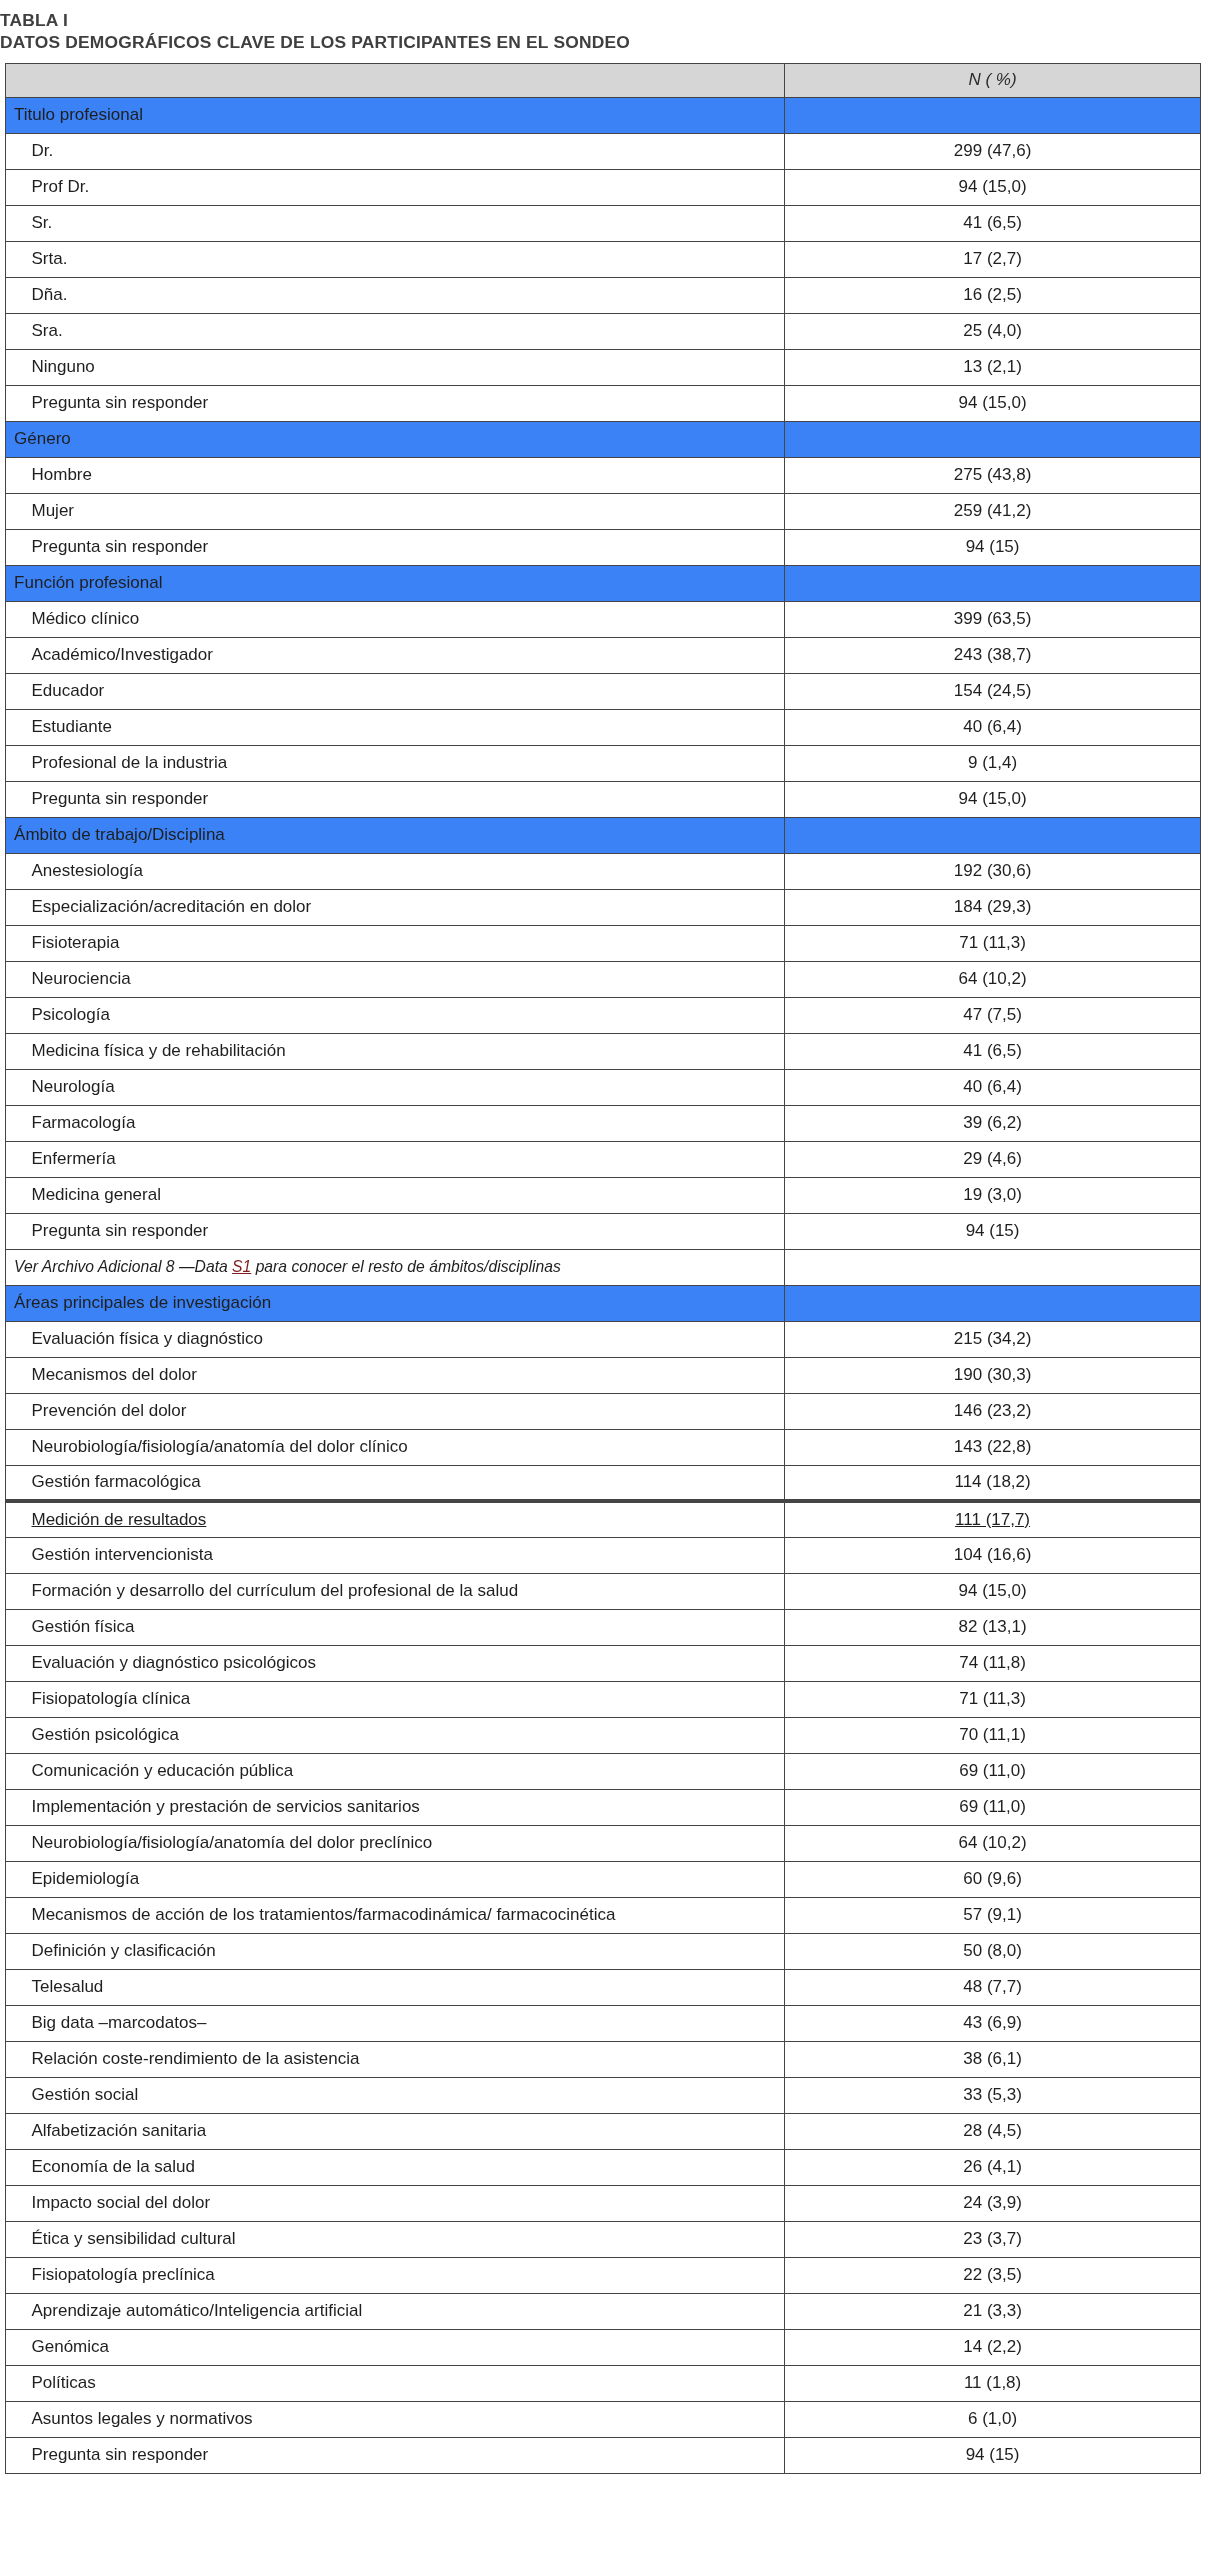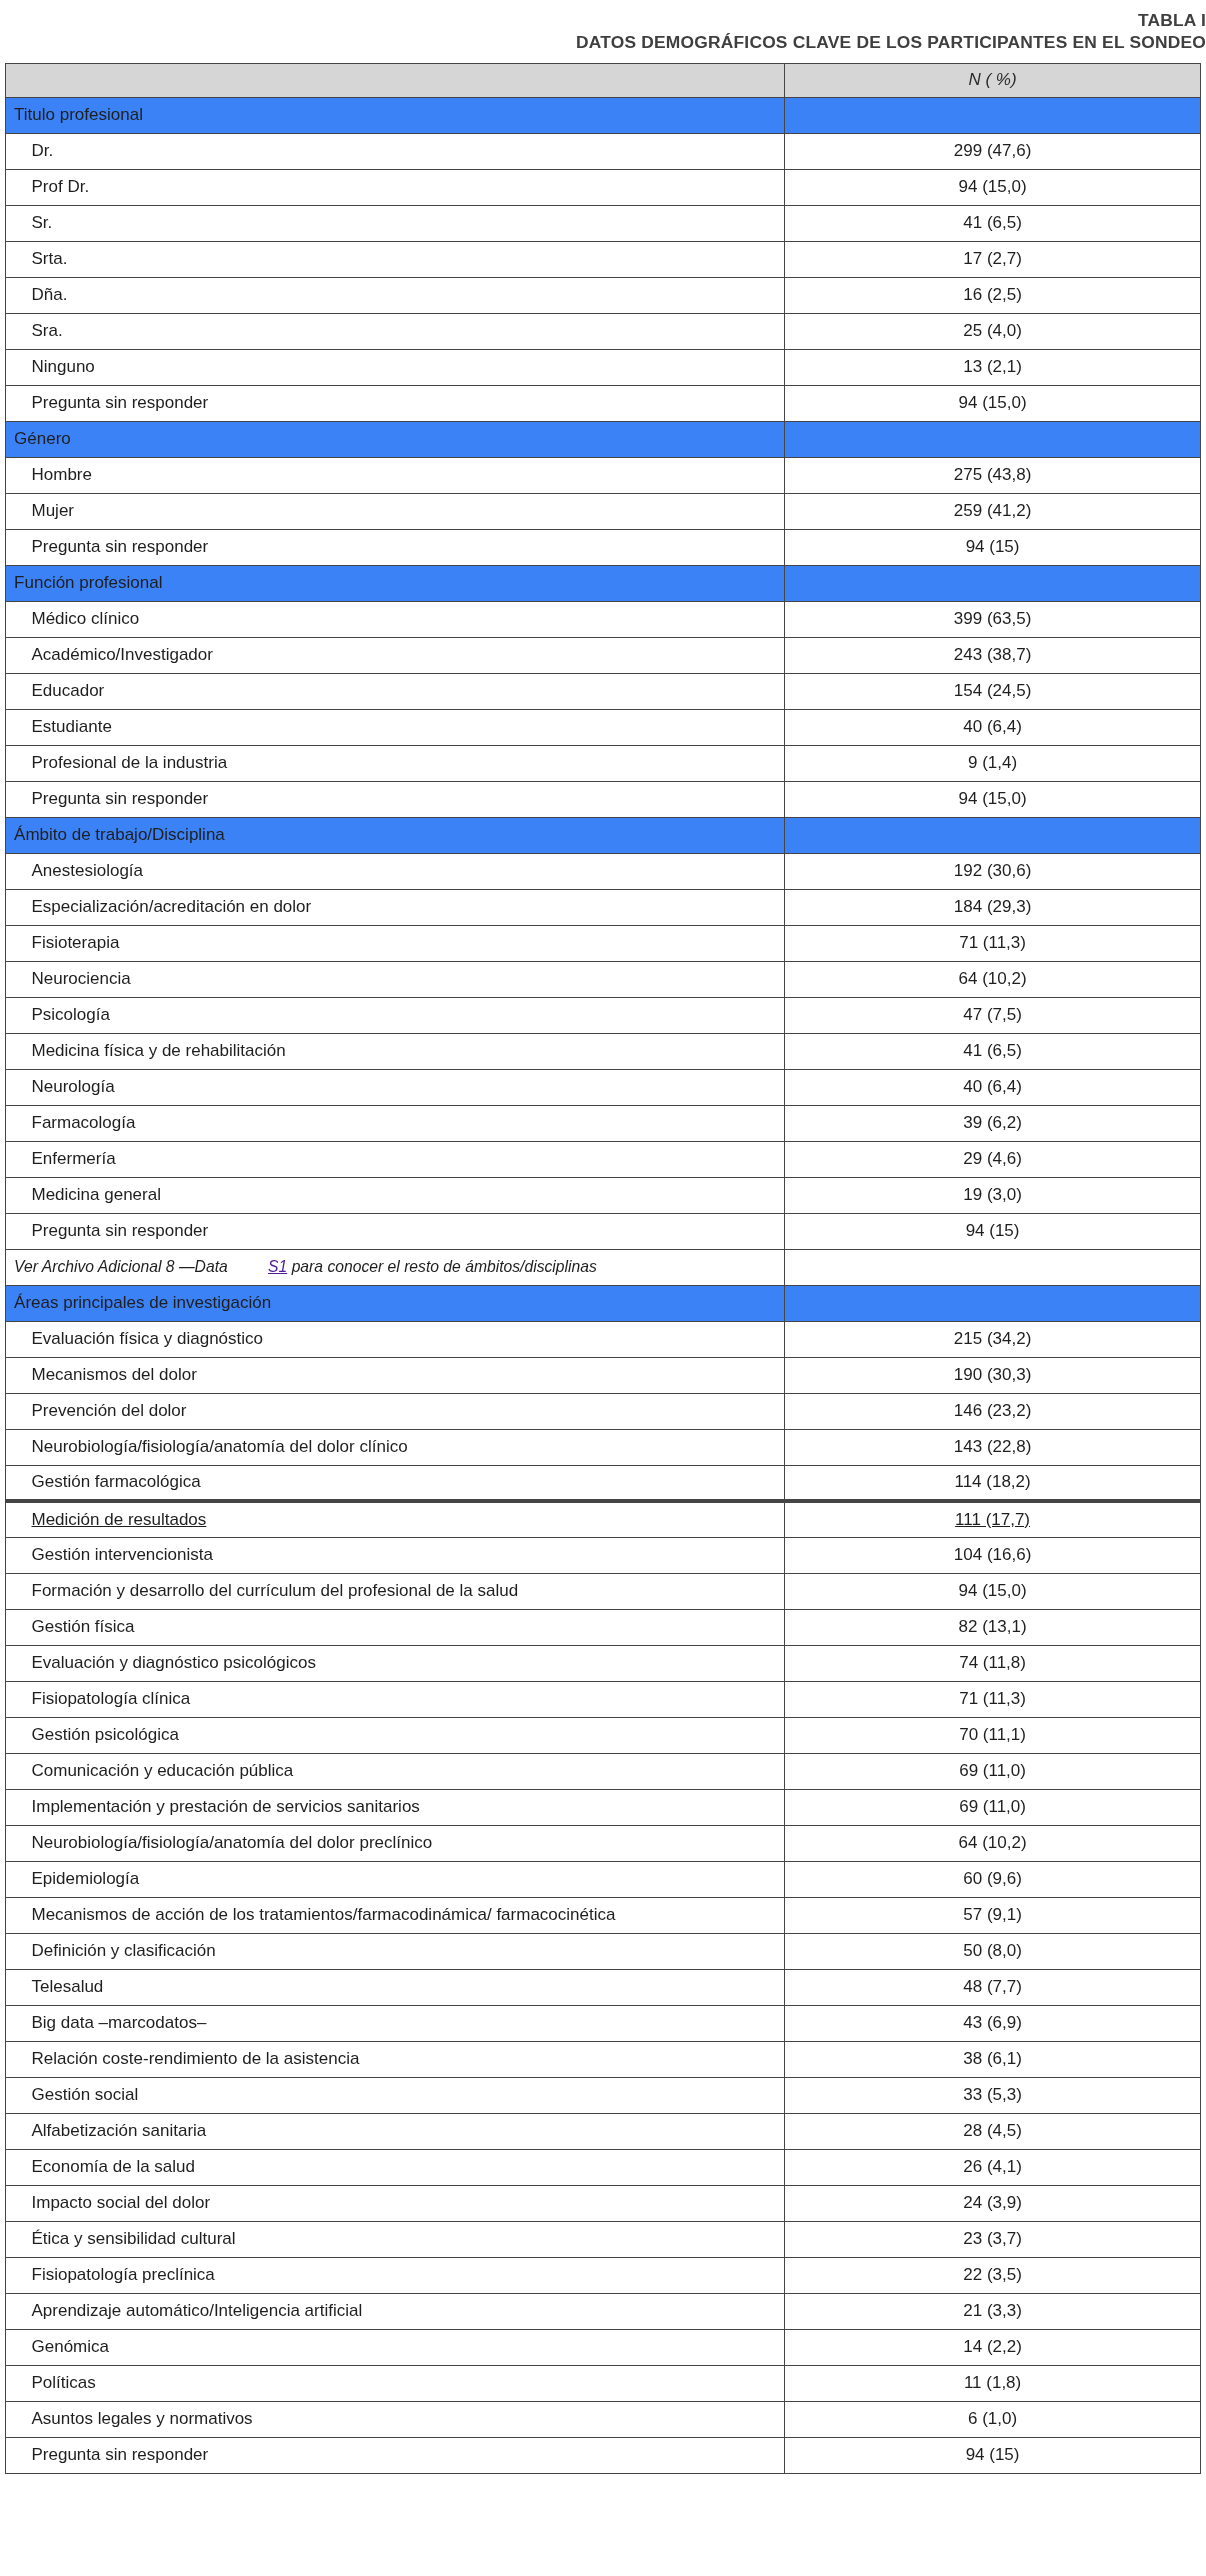--- a/index.html
+++ b/index.html
@@ -5,21 +5,21 @@
   * { box-sizing: border-box; margin: 0; padding: 0; }
   html, body {
     width: 1206px;
     background: #ffffff;
     font-family: "Liberation Sans", sans-serif;
     color: #1f1f1f;
   }
   body { height: 2576px; overflow: hidden; }
 
   .caption {
-    text-align: right;
+    text-align: left;
     padding-top: 9.3px;
   }
   .caption-line {
     font-weight: bold;
     font-size: 17.4px;
     color: #3f3f3f;
     letter-spacing: 0.2px;
     line-height: 22px;
   }
 
@@ -71,25 +71,24 @@
   }
 
   tr.note-row td.note-cell {
     font-style: italic;
     font-size: 15.7px;
     padding: 4.6px 9.3px 4.6px 8.1px;
     text-align: left;
     height: 31px;
   }
   a.inline-link {
-    color: #4c1d95;
+    color: #7f1d1d;
     text-decoration: underline;
     font-style: italic;
     cursor: pointer;
-    margin-left: 36px;
   }
 </style>
 </head>
 <body>
 
 <div class="page">
   <div class="caption">
     <div class="caption-line">TABLA I</div>
     <div class="caption-line">DATOS DEMOGRÁFICOS CLAVE DE LOS PARTICIPANTES EN EL SONDEO</div>
   </div>

